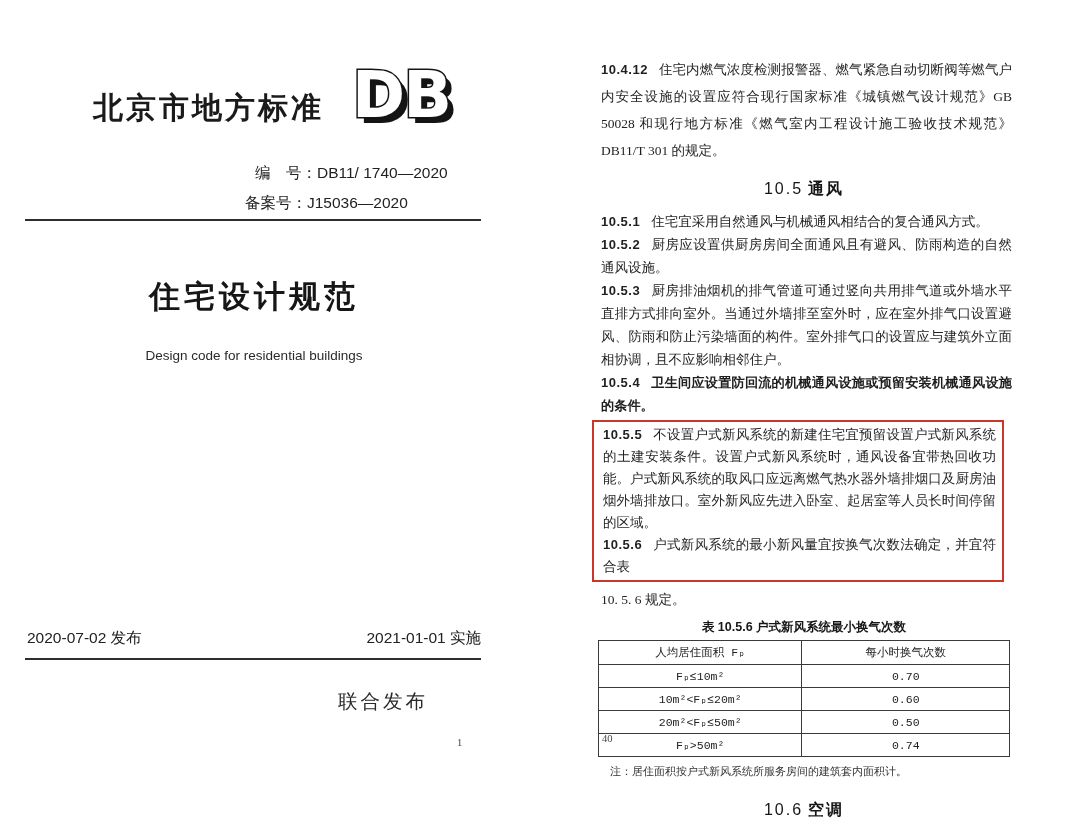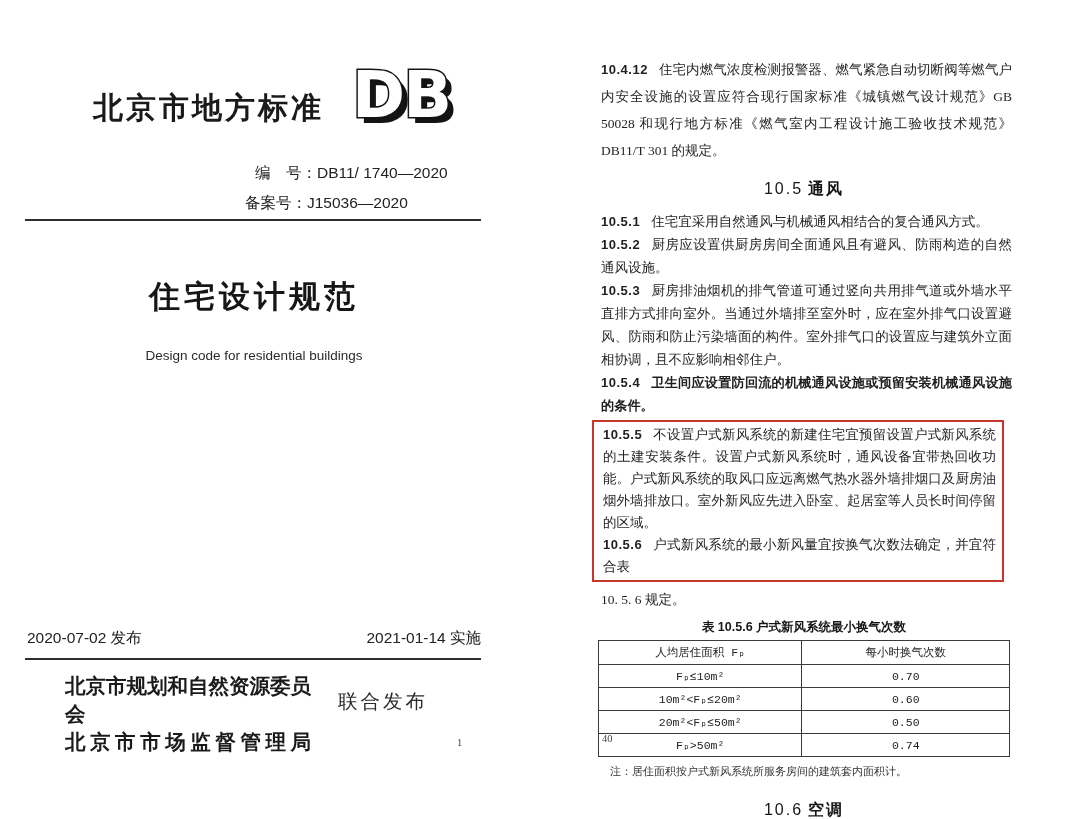--- a/index.html
+++ b/index.html
@@ -78,29 +78,25 @@
     <div class="code-line">编　号：DB11/ 1740—2020</div>
     <div class="record-line">备案号：J15036—2020</div>
 
     <div class="rule rule-top"></div>
 
     <div class="title-cn">住宅设计规范</div>
     <div class="title-en">Design code for residential buildings</div>
 
     <div class="dates-row">
       <span>2020-07-02 发布</span>
-      <span>2021-01-14 实施</span>
+      <span>2021-01-01 实施</span>
     </div>
 
     <div class="rule rule-bottom"></div>
 
-    <div class="issuers">
-      <div>北京市规划和自然资源委员会</div>
-      <div class="justified">北京市市场监督管理局</div>
-    </div>
 
     <div class="joint-label">联合发布</div>
 
     <div class="pageno pageno-left">1</div>
   </section>
 
   <section class="page page-right">
     <div class="flow">
 
       <p class="clause first">

